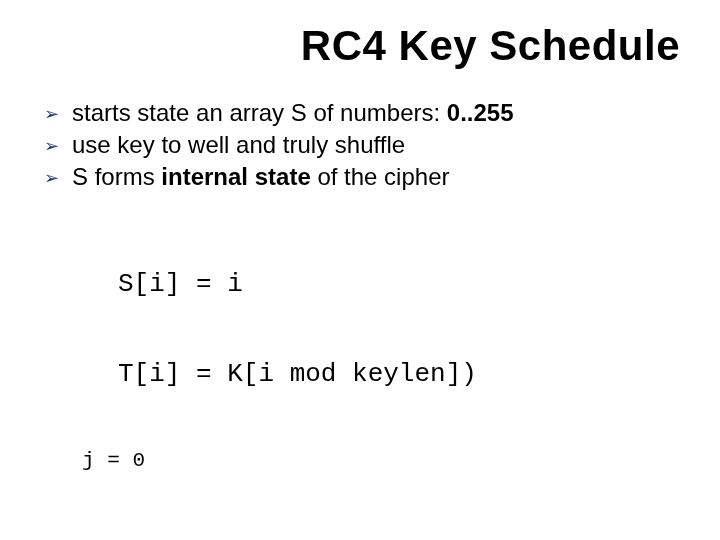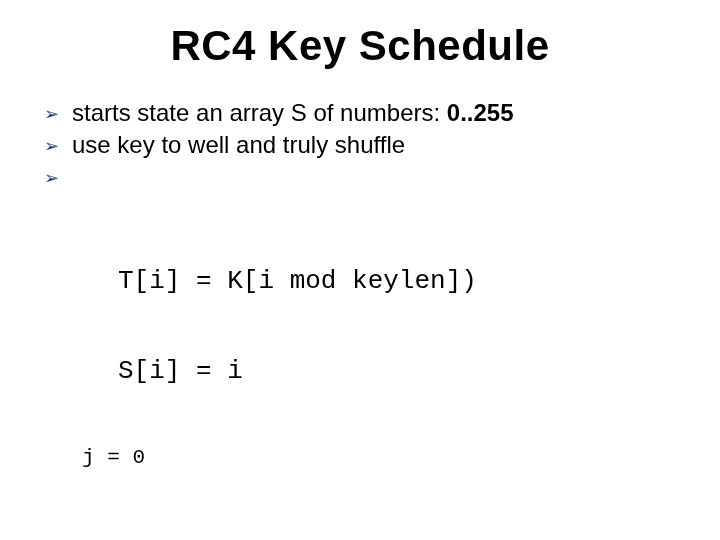--- a/index.html
+++ b/index.html
@@ -13,21 +13,21 @@
   }
   .slide {
     box-sizing: border-box;
     width: 720px;
     height: 540px;
     padding: 22px 40px 30px 40px;
   }
   .title {
     font-size: 42px;
     font-weight: bold;
-    text-align: center;
+    text-align: right;
     margin: 0 0 28px 0;
     letter-spacing: 0.5px;
   }
   .bullets {
     margin: 0 0 18px 0;
     padding: 0 0 0 4px;
   }
   .bullet-row {
     display: flex;
     align-items: flex-start;
@@ -77,26 +77,29 @@
       </span>
     </div>
 
     <div class="bullet-row">
       <span class="bullet-icon">➢</span>
       <span class="bullet-text">use key to well and truly shuffle</span>
     </div>
 
     <div class="bullet-row">
       <span class="bullet-icon">➢</span>
+      <span class="bullet-text">
+        <span>S forms </span><b>internal state</b><span> of the cipher</span>
+      </span>
     </div>
 
   </div>
 
   <div class="code-block">
+    <div class="code-indent">S[i] = i</div>
     <div class="code-indent">T[i] = K[i mod keylen])</div>
-    <div class="code-indent">S[i] = i</div>
     <div class="code-outer">j = 0</div>
     
     
     
   </div>
 
 </div>
 
 </body></html>

